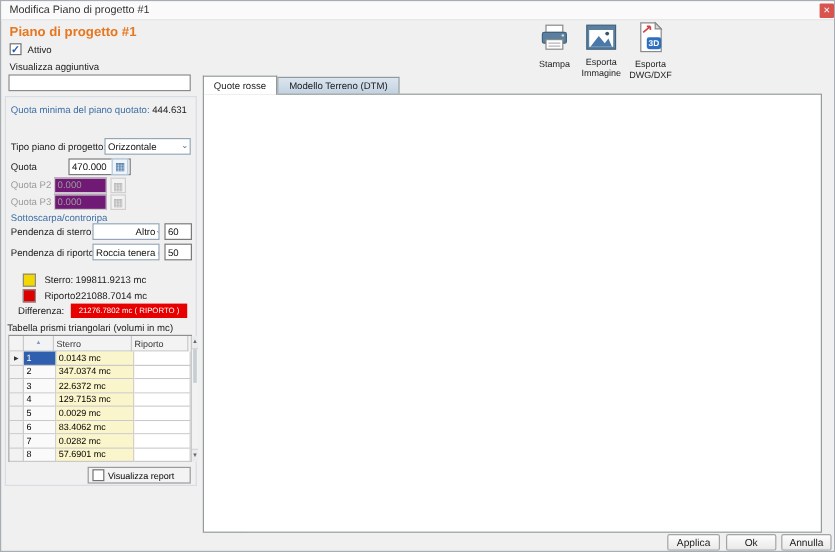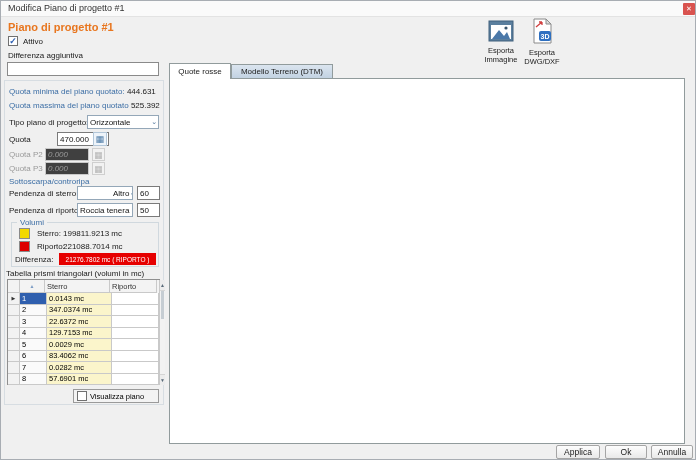--- a/index.html
+++ b/index.html
@@ -3,21 +3,21 @@
 <meta charset="utf-8">
 <style>
   html,body{margin:0;padding:0;background:#dcdcdc;font-family:"Liberation Sans",sans-serif;}
   #root{position:relative;width:696px;height:460px;background:#f0f0f0;border:1px solid #a8adb3;box-sizing:border-box;overflow:hidden;}
   .abs{position:absolute;box-sizing:border-box;}
   .lbl{font-size:8px;color:#1a1a1a;white-space:nowrap;line-height:10px;}
   .blue{color:#3c6ea5;}
   .gray{color:#9a9a9a;}
   .tlbl{font-size:7.5px;color:#222;text-align:center;line-height:9px;white-space:nowrap;}
   .input{background:#fff;border:1px solid #94a7b8;font-size:8px;color:#111;display:flex;align-items:center;padding:0 2px;}
-  .input.disabled{background:#404040;border-color:#c9c9c9;color:#9a9a9a;font-style:italic;}
+  .input.disabled{background:#701a75;border-color:#c9c9c9;color:#9a9a9a;}
   .combo{background:#fff;border:1px solid #94a7b8;font-size:8px;color:#111;display:flex;align-items:center;justify-content:space-between;padding:0 1px 0 2px;overflow:hidden;}
   .combo .arr{font-size:7px;color:#4a7199;line-height:6px;}
   .iconbtn{border:1px solid #b3c7d9;background:#eef4fa;display:flex;align-items:center;justify-content:center;font-size:9px;color:#4d7ba6;}
   .iconbtn.disabled{border-color:#cfcfcf;background:#f2f2f2;color:#b5b5b5;}
   .checkbox{width:10px;height:10px;background:#fff;border:1px solid #707070;font-size:9px;line-height:9px;color:#2a5db0;text-align:center;font-weight:bold;}
   .groupbox{border:1px solid #d7dde2;}
   .fieldset{border:1px solid #d0d8de;}
   .legend{position:absolute;top:-5px;left:5px;background:#f0f0f0;padding:0 3px;font-size:8px;color:#3c6ea5;line-height:9px;}
   .swatch{width:11px;height:11px;border:1px solid #8a8a8a;}
   .btn{border:1px solid #a5a5a5;background:linear-gradient(#fdfdfd,#e9e9e9);font-size:8.5px;color:#222;display:flex;align-items:center;justify-content:center;border-radius:2px;cursor:default;}
@@ -57,32 +57,28 @@
     </div>
   </div>
 
   <div class="abs" style="left:7px;top:20px;font-size:11px;font-weight:bold;color:#e8761f;white-space:nowrap;">Piano di progetto #1</div>
 
   <div class="abs checkbox" style="left:7px;top:35px;">
     <span>✓</span>
   </div>
   <div class="abs lbl" style="left:22px;top:36px;">Attivo</div>
 
-  <div class="abs lbl" style="left:7px;top:50px;">Differenza aggiuntiva</div>
+  <div class="abs lbl" style="left:7px;top:50px;">Visualizza aggiuntiva</div>
   <div class="abs input" style="left:6px;top:61px;width:152px;height:14px;border-color:#8a8a8a;"></div>
 
   <div class="abs groupbox" style="left:3px;top:79px;width:160px;height:325px;"></div>
 
   <div class="abs lbl" style="left:8px;top:86px;">
     <span class="blue">Quota minima del piano quotato:</span>
     <span>444.631</span>
-  </div>
-  <div class="abs lbl" style="left:8px;top:100px;">
-    <span class="blue">Quota massima del piano quotato</span>
-    <span>525.392</span>
   </div>
 
   <div class="abs lbl" style="left:8px;top:117px;">Tipo piano di progetto:</div>
   <div class="abs combo" style="left:86px;top:114px;width:72px;height:14px;align-items:center;">
     <span>Orizzontale</span>
     <span class="arr">⌄</span>
   </div>
 
   <div class="abs lbl" style="left:8px;top:134px;">Quota</div>
   <div class="abs input" style="left:36px;top:131px;width:52px;height:14px;border-color:#7a7a7a;margin-left:20px;">470.000</div>
@@ -111,23 +107,20 @@
   </div>
   <div class="abs input" style="left:136px;top:185px;width:23px;height:14px;border-color:#7a7a7a;">60</div>
 
   <div class="abs lbl" style="left:8px;top:205px;">Pendenza di riporto:</div>
   <div class="abs combo" style="left:76px;top:202px;width:56px;height:14px;">
     <span style="white-space:nowrap;">Roccia tenera (5</span>
 
   </div>
   <div class="abs input" style="left:136px;top:202px;width:23px;height:14px;border-color:#7a7a7a;">50</div>
 
-  <div class="abs fieldset" style="left:10px;top:221px;width:148px;height:45px;">
-    <span class="legend">Volumi</span>
-  </div>
   <div class="abs swatch" style="left:18px;top:227px;background:#f2d800;"></div>
   <div class="abs lbl" style="left:36px;top:228px;">Sterro:</div>
   <div class="abs lbl" style="left:62px;top:228px;">199811.9213 mc</div>
   <div class="abs swatch" style="left:18px;top:240px;background:#dd0000;"></div>
   <div class="abs lbl" style="left:36px;top:241px;">Riporto:</div>
   <div class="abs lbl" style="left:62px;top:241px;">221088.7014 mc</div>
   <div class="abs lbl" style="left:14px;top:254px;">Differenza:</div>
   <div class="abs" style="left:58px;top:252px;width:97px;height:12px;background:#e60000;color:#fff;font-size:6.5px;display:flex;align-items:center;justify-content:center;white-space:nowrap;">21276.7802 mc ( RIPORTO )</div>
 
   <div class="abs lbl" style="left:5px;top:268px;">Tabella prismi triangolari (volumi in mc)</div>
@@ -197,24 +190,35 @@
         <div class="sbarr">▲</div>
         <div class="sbthumb"></div>
         <div class="sbtrack"></div>
         <div class="sbarr" style="border-top:1px solid #d5d5d5;border-bottom:none;">▼</div>
       </div>
     </div>
   </div>
 
   <div class="abs" style="left:72px;top:388px;width:86px;height:14px;border:1px solid #9a9a9a;background:#f3f3f3;display:flex;align-items:center;padding-left:3px;">
     <span class="checkbox" style="width:8px;height:8px;"></span>
-    <span style="font-size:7.5px;margin-left:3px;white-space:nowrap;">Visualizza piano</span>
-  </div>
-
-
+    <span style="font-size:7.5px;margin-left:3px;white-space:nowrap;">Visualizza report</span>
+  </div>
+
+
+  <div class="abs" style="left:444px;top:19px;width:34px;height:40px;text-align:center;">
+    <svg width="24" height="24" viewBox="0 0 24 24">
+      <rect x="5" y="1" width="14" height="6" fill="#fff" stroke="#8a8a8a"></rect>
+      <rect x="2" y="7" width="20" height="9" rx="1.5" fill="#5b7f9e" stroke="#41617c"></rect>
+      <circle cx="19" cy="9.5" r="1" fill="#cfe2f0"></circle>
+      <rect x="5" y="13" width="14" height="8" fill="#fff" stroke="#8a8a8a"></rect>
+      <line x1="7" y1="16" x2="17" y2="16" stroke="#b5b5b5"></line>
+      <line x1="7" y1="18.5" x2="17" y2="18.5" stroke="#b5b5b5"></line>
+    </svg>
+    <div class="tlbl">Stampa</div>
+  </div>
 
   <div class="abs" style="left:481px;top:19px;width:38px;height:48px;text-align:center;">
     <svg width="26" height="22" viewBox="0 0 26 22">
       <rect x="1" y="1" width="24" height="20" fill="#5b7f9e" stroke="#41617c"></rect>
       <rect x="3" y="5" width="20" height="14" fill="#fff"></rect>
       <polygon points="4,19 11,10 16,16 19,12 22,19" fill="#4a78a8"></polygon>
       <circle cx="18" cy="8" r="1.6" fill="#37536b"></circle>
     </svg>
     <div class="tlbl">Esporta</div>
     <div class="tlbl">Immagine</div>

